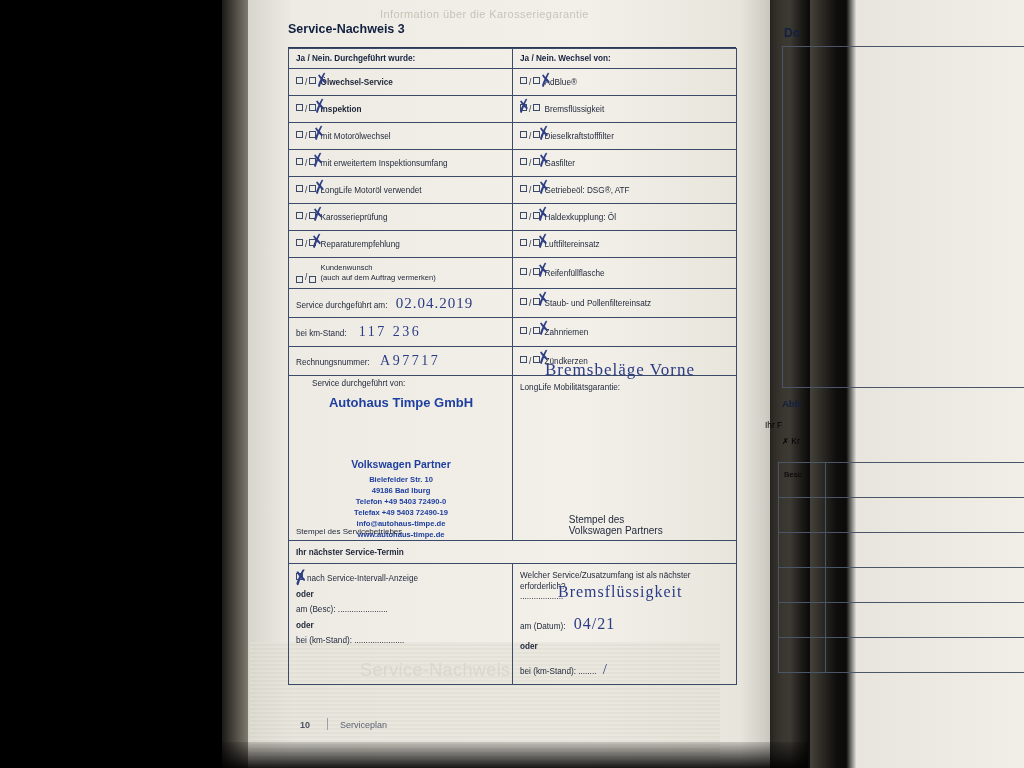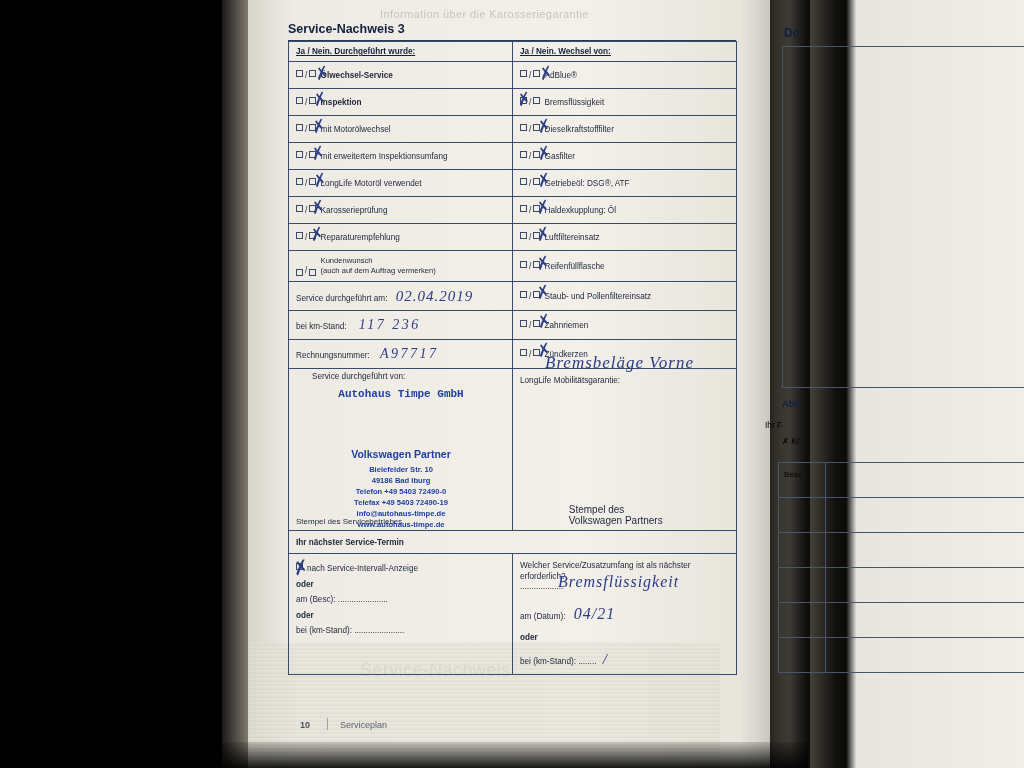--- a/index.html
+++ b/index.html
@@ -66,21 +66,21 @@
   .form {
     position: absolute;
     left: 288px; top: 22px;
     width: 448px;
     color: #1e2538;
   }
   .form-title {
     font-size: 12.5px;
     font-weight: bold;
     color: #12203f;
-    padding-bottom: 4px;
+    padding-bottom: 11px;
     border-bottom: 1.6px solid #2b3a59;
     width: 448px;
   }
 
   table.tbl {
     border-collapse: collapse;
     width: 448px;
     table-layout: fixed;
   }
   table.tbl td {
@@ -89,21 +89,20 @@
     vertical-align: middle;
     font-size: 8.2px;
   }
   .col { width: 224px; }
 
   .hdr {
     font-weight: bold;
     font-size: 8.6px;
     padding: 5px 6px 5px 7px !important;
     color: #14203c;
-    text-decoration: underline;
   }
 
   .row-cell {
     height: 26px;
     padding: 0 6px 0 7px !important;
     position: relative;
   }
   .row-cell.tall { height: 30px; }
 
   .cb {
@@ -131,39 +130,38 @@
 
   .field {
     height: 28px;
     padding: 0 6px 0 7px !important;
     position: relative;
     font-size: 8.4px;
   }
   .hand {
     font-family: "Liberation Serif", serif;
     color: #2b3b86;
-    font-style: italic;
     letter-spacing: 1px;
   }
   .hand.big { font-size: 15px; }
   .hand.num { font-size: 14px; letter-spacing: 2.5px; }
 
   .stamp {
     height: 118px;
     position: relative;
     padding: 3px 6px 0 7px !important;
     vertical-align: top !important;
   }
   .stamp-block {
     text-align: center;
     color: #1f3fa0;
     line-height: 1.45;
     margin-top: 6px;
   }
-  .stamp-block .l1 { font-weight: bold; font-size: 11px; font-family: Liberation Mono, monospace; }
+  .stamp-block .l1 { font-weight: bold; font-size: 13px; }
   .stamp-block .l2 { font-weight: bold; font-size: 10.5px; margin-bottom: 2px; margin-top: 44px;}
   .stamp-block .l3 { font-weight: bold; font-size: 7.6px; }
   .stamp-note {
     position: absolute; left: 7px; bottom: 4px; font-size: 8px; color:#1e2538;
   }
   .stamp-note2 { position:absolute; left: 50%; transform: translateX(-50%); bottom: 4px; font-size: 10px; }
   .stamp-right-top { font-size: 8.2px; padding-top:4px; }
 
   .section-title {
     font-weight: bold;

